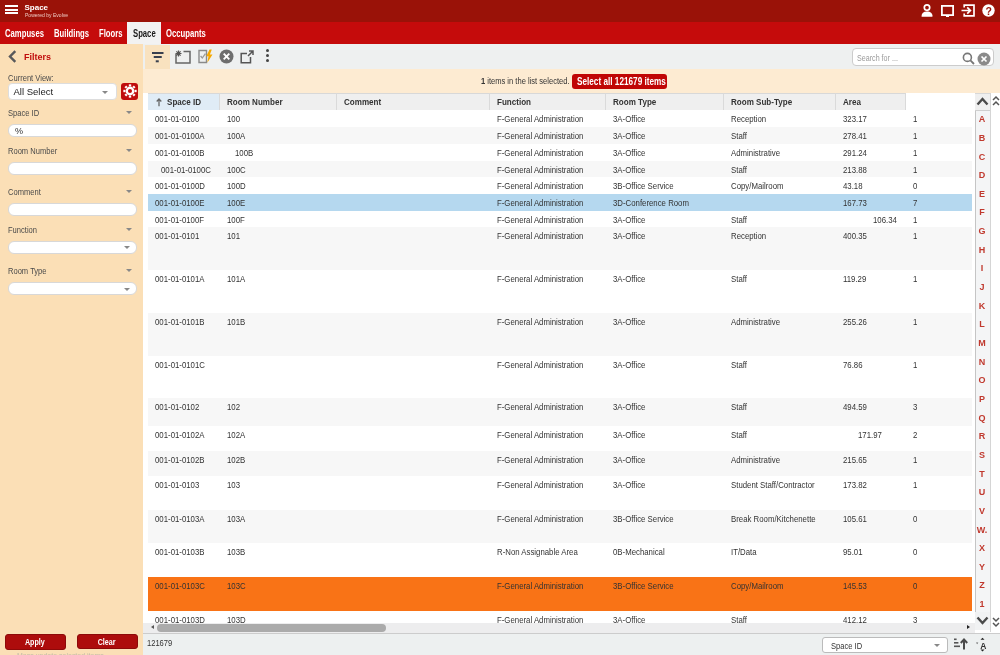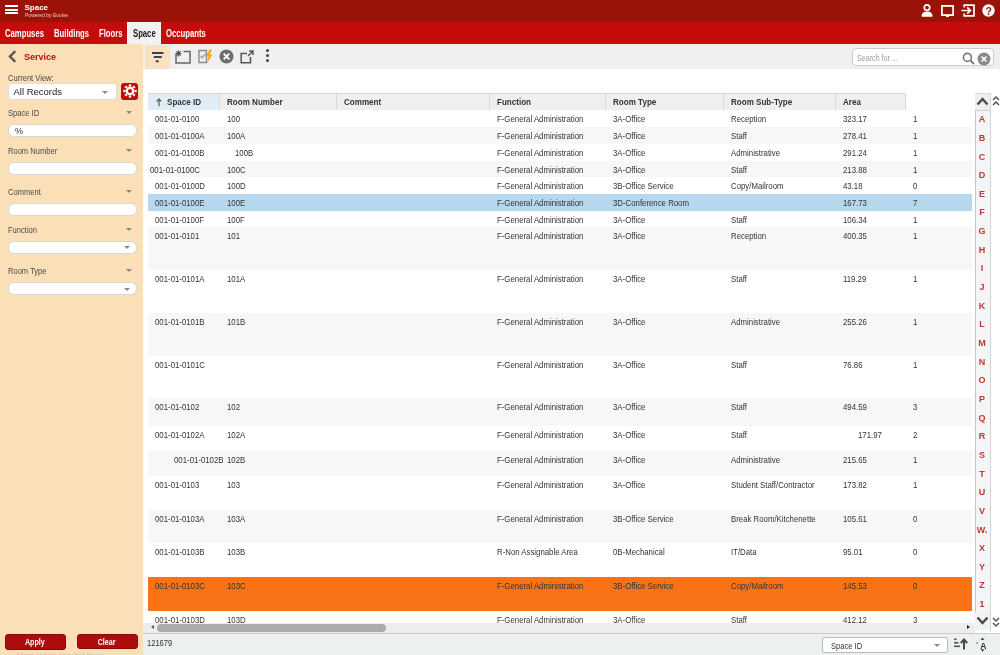--- a/index.html
+++ b/index.html
@@ -56,24 +56,24 @@
     <span class="navtxt" style="left:4.6px;">Campuses</span>
     <span class="navtxt" style="left:54px;">Buildings</span>
     <span class="navtxt" style="left:99px;">Floors</span>
     <span class="navtxt" style="left:132.8px;color:#1a1a1a;">Space</span>
     <span class="navtxt" style="left:166px;">Occupants</span>
   </div>
   <div id="sidebar">
     <svg class="abs" style="left:7.5px;top:5.5px;" width="9" height="13" viewBox="0 0 9 13">
         <path d="M7.3 1.2 L2 6.5 L7.3 11.8" stroke="#58595b" stroke-width="2.4" fill="none"></path>
       </svg>
-    <div class="abs" style="left:24px;top:7.5px;color:#c00c0c;font-size:9px;font-weight:bold;">Service</div>
+    <div class="abs" style="left:24px;top:7.5px;color:#c00c0c;font-size:9px;font-weight:bold;">Filters</div>
     <div class="flabel" style="top:28.5px;">Current View:</div>
     <div class="abs" style="left:8px;top:38.5px;width:109px;height:17px;background:#fff;border:1px solid #ddd;border-radius:4px;">
-      <div class="abs" style="left:4.5px;top:2.5px;font-size:9.5px;color:#222;">All Records</div>
+      <div class="abs" style="left:4.5px;top:2.5px;font-size:9.5px;color:#222;">All Select</div>
       <div class="caret" style="right:8px;top:7px;"></div>
     </div>
     <div class="abs" style="left:121px;top:38.5px;width:17px;height:17px;background:#c00c0c;border-radius:3px;">
       <svg style="position:absolute;left:1.5px;top:1.5px;" width="14" height="14" viewBox="0 0 20 20">
         <g stroke="#fff" fill="none">
           <circle cx="10" cy="10" r="4.6" stroke-width="3.4"></circle>
           <g stroke-width="3.4">
             <line x1="10" y1="0.5" x2="10" y2="3.5"></line>
               <line x1="10" y1="16.5" x2="10" y2="19.5"></line>
             <line x1="0.5" y1="10" x2="3.5" y2="10"></line>
@@ -146,20 +146,26 @@
       <svg class="abs" style="left:109px;top:3px;" width="13" height="13" viewBox="0 0 13 13">
         <circle cx="5.4" cy="5.4" r="4" fill="none" stroke="#777" stroke-width="1.6"></circle>
         <line x1="8.4" y1="8.4" x2="12" y2="12" stroke="#777" stroke-width="1.8"></line>
       </svg>
       <svg class="abs" style="left:124px;top:2.5px;" width="14" height="14" viewBox="0 0 14 14">
         <circle cx="7" cy="7" r="6.5" fill="#8a8a8a"></circle>
         <path d="M4.5 4.5 L9.5 9.5 M9.5 4.5 L4.5 9.5" stroke="#fff" stroke-width="1.7"></path>
       </svg>
     </div>
   </div>
+  <div id="notif">
+    <div class="abs" style="right:430px;top:7px;font-size:9px;color:#333;"><span class="t" style="transform-origin:100% 0;"><b>1</b> items in the list selected.</span></div>
+    <div class="rbtn" style="left:429px;top:5px;width:95px;height:15px;font-size:10px;line-height:15px;background:#c00505;border:none;">
+        <span style="position:absolute;left:5.4px;top:0;display:inline-block;transform:scaleX(0.82);transform-origin:0 0;white-space:nowrap;">Select all 121679 items</span>
+      </div>
+  </div>
   <div id="grid">
   <div class="hcell" style="left:148px;width:71.5px;background:#e0ecf6;"><svg style="position:absolute;left:8px;top:4.3px;" width="6" height="9" viewBox="0 0 6 9">
           <path d="M3 8.3 V1.2 M0.7 3.5 L3 1 L5.3 3.5" stroke="#666" stroke-width="1.3" fill="none"></path>
         </svg><span class="t" style="margin-left:11.5px;">Space ID</span></div>
   <div class="hcell" style="left:219.5px;width:117px;background:#efefef;"><span class="t">Room Number</span></div>
   <div class="hcell" style="left:336.5px;width:153.5px;background:#efefef;"><span class="t">Comment</span></div>
   <div class="hcell" style="left:490px;width:116px;background:#efefef;"><span class="t">Function</span></div>
   <div class="hcell" style="left:606px;width:118px;background:#efefef;"><span class="t">Room Type</span></div>
   <div class="hcell" style="left:724px;width:112px;background:#efefef;"><span class="t">Room Sub-Type</span></div>
   <div class="hcell" style="left:836px;width:70px;background:#efefef;"><span class="t">Area</span></div>
@@ -185,21 +191,21 @@
   <div class="row" style="top:143.5px;height:17.0px;background:#ffffff;">
         <div class="cell" style="left:7px;"><span class="t">001-01-0100B</span></div>
         <div class="cell" style="left:79px;margin-left:8px;"><span class="t">100B</span></div>
         <div class="cell" style="left:349px;"><span class="t">F-General Administration</span></div>
         <div class="cell" style="left:465px;"><span class="t">3A-Office</span></div>
         <div class="cell" style="left:583px;"><span class="t">Administrative</span></div>
         <div class="cell" style="left:695px;"><span class="t">291.24</span></div>
         <div class="cell" style="left:765px;"><span class="t">1</span></div>
       </div>
   <div class="row" style="top:160.5px;height:16.5px;background:#f7f7f7;">
-        <div class="cell" style="left:2px;"><span class="t">001-01-0100C</span></div>
+        <div class="cell" style="left:13px;"><span class="t">001-01-0100C</span></div>
         <div class="cell" style="left:79px;"><span class="t">100C</span></div>
         <div class="cell" style="left:349px;"><span class="t">F-General Administration</span></div>
         <div class="cell" style="left:465px;"><span class="t">3A-Office</span></div>
         <div class="cell" style="left:583px;"><span class="t">Staff</span></div>
         <div class="cell" style="left:695px;"><span class="t">213.88</span></div>
         <div class="cell" style="left:765px;"><span class="t">1</span></div>
       </div>
   <div class="row" style="top:177.0px;height:17.0px;background:#ffffff;">
         <div class="cell" style="left:7px;"><span class="t">001-01-0100D</span></div>
         <div class="cell" style="left:79px;"><span class="t">100D</span></div>
@@ -216,21 +222,21 @@
         <div class="cell" style="left:465px;"><span class="t">3D-Conference Room</span></div>
         <div class="cell" style="left:695px;"><span class="t">167.73</span></div>
         <div class="cell" style="left:765px;"><span class="t">7</span></div>
       </div>
   <div class="row" style="top:210.5px;height:16.5px;background:#ffffff;">
         <div class="cell" style="left:7px;"><span class="t">001-01-0100F</span></div>
         <div class="cell" style="left:79px;"><span class="t">100F</span></div>
         <div class="cell" style="left:349px;"><span class="t">F-General Administration</span></div>
         <div class="cell" style="left:465px;"><span class="t">3A-Office</span></div>
         <div class="cell" style="left:583px;"><span class="t">Staff</span></div>
-        <div class="cell" style="left:695px;text-decoration:underline;"><span class="t">106.34</span></div>
+        <div class="cell" style="left:725px;text-decoration:underline;"><span class="t">106.34</span></div>
         <div class="cell" style="left:765px;"><span class="t">1</span></div>
       </div>
   <div class="row" style="top:227.0px;height:42.5px;background:#f7f7f7;">
         <div class="cell" style="left:7px;"><span class="t">001-01-0101</span></div>
         <div class="cell" style="left:79px;"><span class="t">101</span></div>
         <div class="cell" style="left:349px;"><span class="t">F-General Administration</span></div>
         <div class="cell" style="left:465px;"><span class="t">3A-Office</span></div>
         <div class="cell" style="left:583px;"><span class="t">Reception</span></div>
         <div class="cell" style="left:695px;"><span class="t">400.35</span></div>
         <div class="cell" style="left:765px;"><span class="t">1</span></div>
@@ -274,21 +280,21 @@
   <div class="row" style="top:425.5px;height:25.0px;background:#ffffff;">
         <div class="cell" style="left:7px;"><span class="t">001-01-0102A</span></div>
         <div class="cell" style="left:79px;"><span class="t">102A</span></div>
         <div class="cell" style="left:349px;"><span class="t">F-General Administration</span></div>
         <div class="cell" style="left:465px;"><span class="t">3A-Office</span></div>
         <div class="cell" style="left:583px;"><span class="t">Staff</span></div>
         <div class="cell" style="left:710px;"><span class="t">171.97</span></div>
         <div class="cell" style="left:765px;"><span class="t">2</span></div>
       </div>
   <div class="row" style="top:450.5px;height:25.0px;background:#f7f7f7;">
-        <div class="cell" style="left:7px;margin-left:19px;"><span class="t">001-01-0102B</span></div>
+        <div class="cell" style="left:7px;"><span class="t">001-01-0102B</span></div>
         <div class="cell" style="left:79px;"><span class="t">102B</span></div>
         <div class="cell" style="left:349px;"><span class="t">F-General Administration</span></div>
         <div class="cell" style="left:465px;"><span class="t">3A-Office</span></div>
         <div class="cell" style="left:583px;"><span class="t">Administrative</span></div>
         <div class="cell" style="left:695px;"><span class="t">215.65</span></div>
         <div class="cell" style="left:765px;"><span class="t">1</span></div>
       </div>
   <div class="row" style="top:475.5px;height:34.0px;background:#ffffff;">
         <div class="cell" style="left:7px;"><span class="t">001-01-0103</span></div>
         <div class="cell" style="left:79px;"><span class="t">103</span></div>

